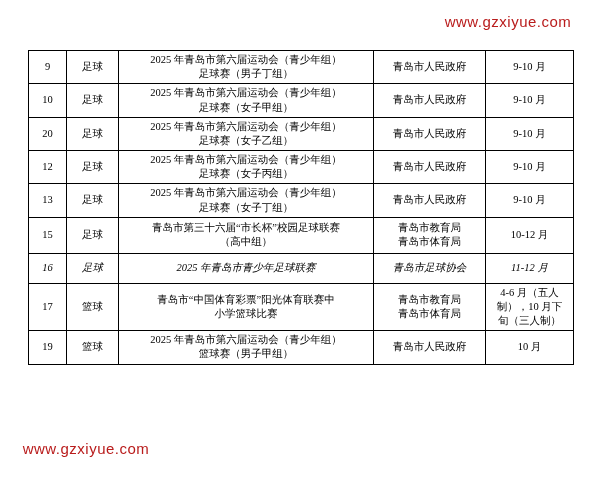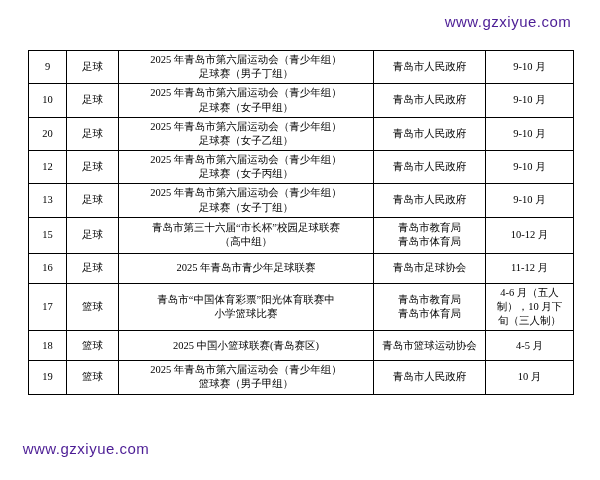--- a/index.html
+++ b/index.html
@@ -19,21 +19,21 @@
     position: relative;
     width: 600px;
     height: 480px;
     background: #ffffff;
   }
 
   
   .watermark {
     position: absolute;
     background: #ffffff;
-    color: #4c1d95;
+    color: #b91c1c;
     font-family: "Liberation Sans", sans-serif;
     display: flex;
     align-items: center;
     justify-content: center;
     letter-spacing: 0.5px;
   }
   .watermark-top {
     right: 8px;
     top: 6px;
     width: 168px;
@@ -77,21 +77,21 @@
   col.c-time { width: 88px; }
 
   .cell-lines span {
     display: block;
     white-space: nowrap;
   }
   .row-h1 { height: 33px; }
   .row-h2 { height: 23px; }
   .row-h3 { height: 36px; padding-left: 28px; }
   .row-h4 { height: 42px; }
-  .row-h5 { height: 30px; }
+  .row-h5 { height: 30px; font-style: italic; }
 </style>
 </head>
 <body>
 
 <div class="page">
 
   <div class="watermark watermark-top">www.gzxiyue.com</div>
 
   <div class="table-wrap">
     <table class="doc-table">
@@ -323,47 +323,20 @@
               </div>
             </td>
             <td>
               <div class="cell-lines">
                 <span>4-6 月（五人</span>
                 <span>制），10 月下</span>
                 <span>旬（三人制）</span>
               </div>
             </td>
           </tr>
-          <tr class="row-h5">
-            <td>
-              <div class="cell-lines">
-                <span>18</span>
-              </div>
-            </td>
-            <td>
-              <div class="cell-lines">
-                <span>篮球</span>
-              </div>
-            </td>
-            <td>
-              <div class="cell-lines">
-                <span>2025 中国小篮球联赛(青岛赛区)</span>
-              </div>
-            </td>
-            <td>
-              <div class="cell-lines">
-                <span>青岛市篮球运动协会</span>
-              </div>
-            </td>
-            <td>
-              <div class="cell-lines">
-                <span>4-5 月</span>
-              </div>
-            </td>
-          </tr>
           <tr class="row-h1">
             <td>
               <div class="cell-lines">
                 <span>19</span>
               </div>
             </td>
             <td>
               <div class="cell-lines">
                 <span>篮球</span>
               </div>

